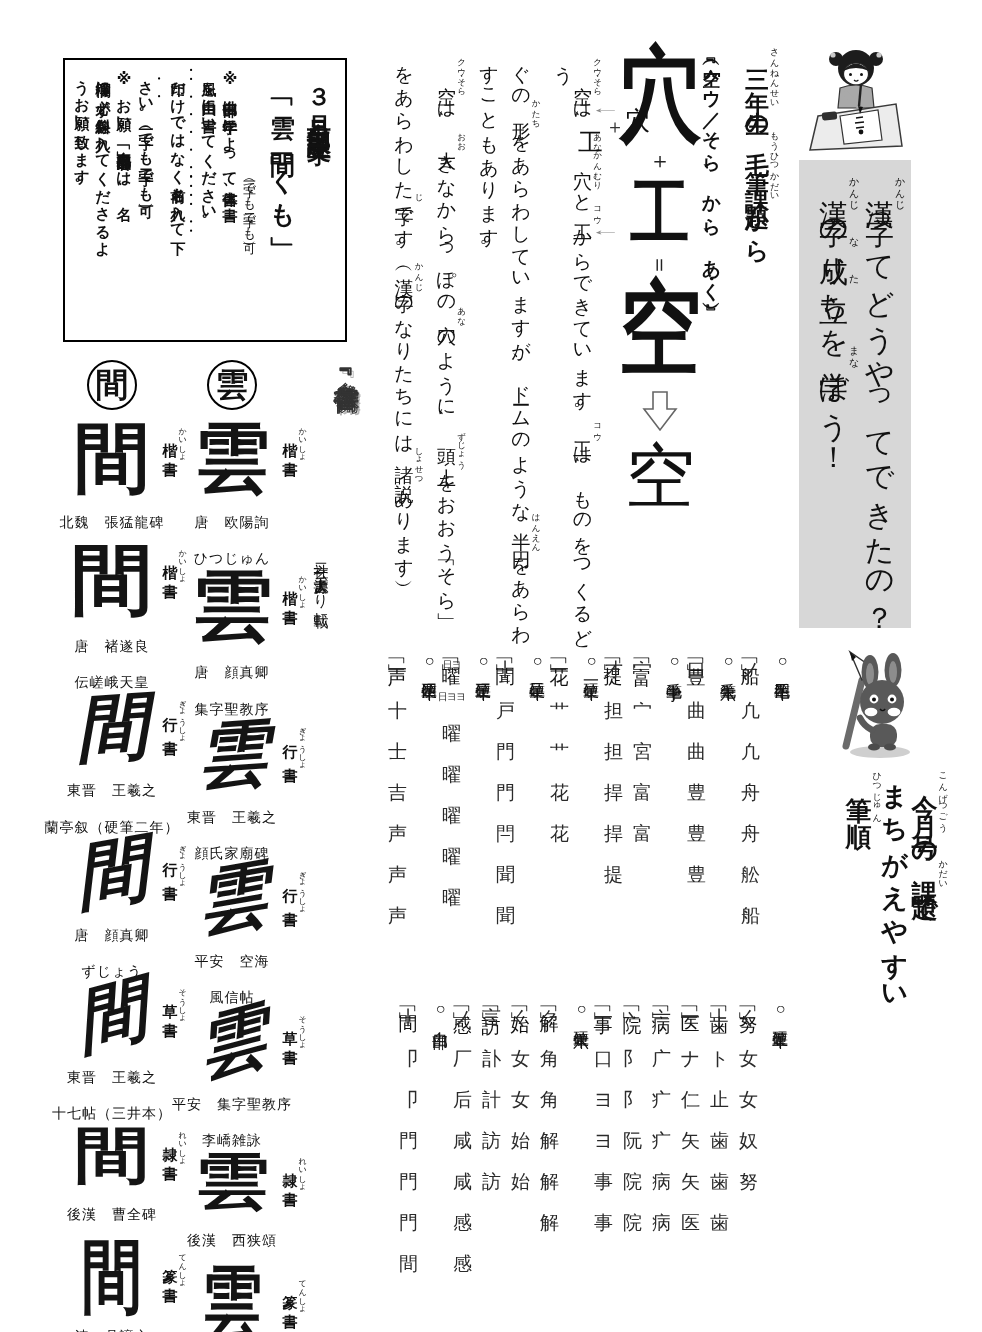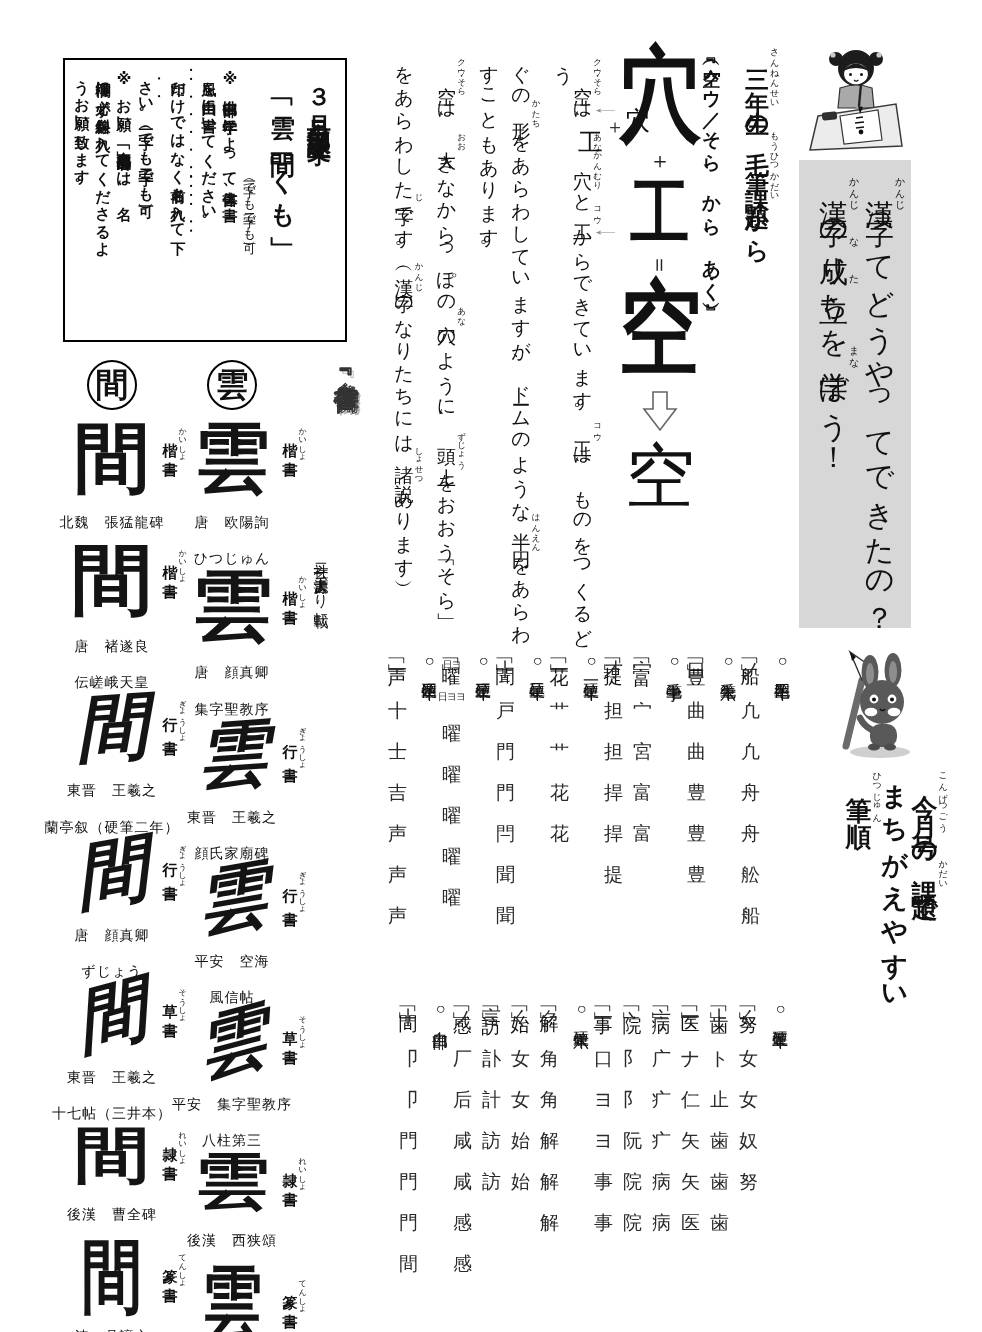--- a/index.html
+++ b/index.html
@@ -200,21 +200,21 @@
       <div class="ccell">
         <span class="slabel"><ruby>行書<rt>ぎょうしょ</rt></ruby></span>
         <div class="cglyph st-gyosho2">雲</div>
         <div class="ccap">平安　空海</div>
         <div class="ccap">風信帖</div>
       </div>
       <div class="ccell">
         <span class="slabel"><ruby>草書<rt>そうしょ</rt></ruby></span>
         <div class="cglyph st-sosho">雲</div>
         <div class="ccap">平安　集字聖教序</div>
-        <div class="ccap">八柱第三</div>
+        <div class="ccap">李嶠雑詠</div>
       </div>
       <div class="ccell">
         <span class="slabel"><ruby>隷書<rt>れいしょ</rt></ruby></span>
         <div class="cglyph st-reisho">雲</div>
         <div class="ccap">後漢　西狭頌</div>
       </div>
       <div class="ccell">
         <span class="slabel"><ruby>篆書<rt>てんしょ</rt></ruby></span>
         <div class="cglyph st-tensho">雲</div>
         <div class="cutcap"></div>

